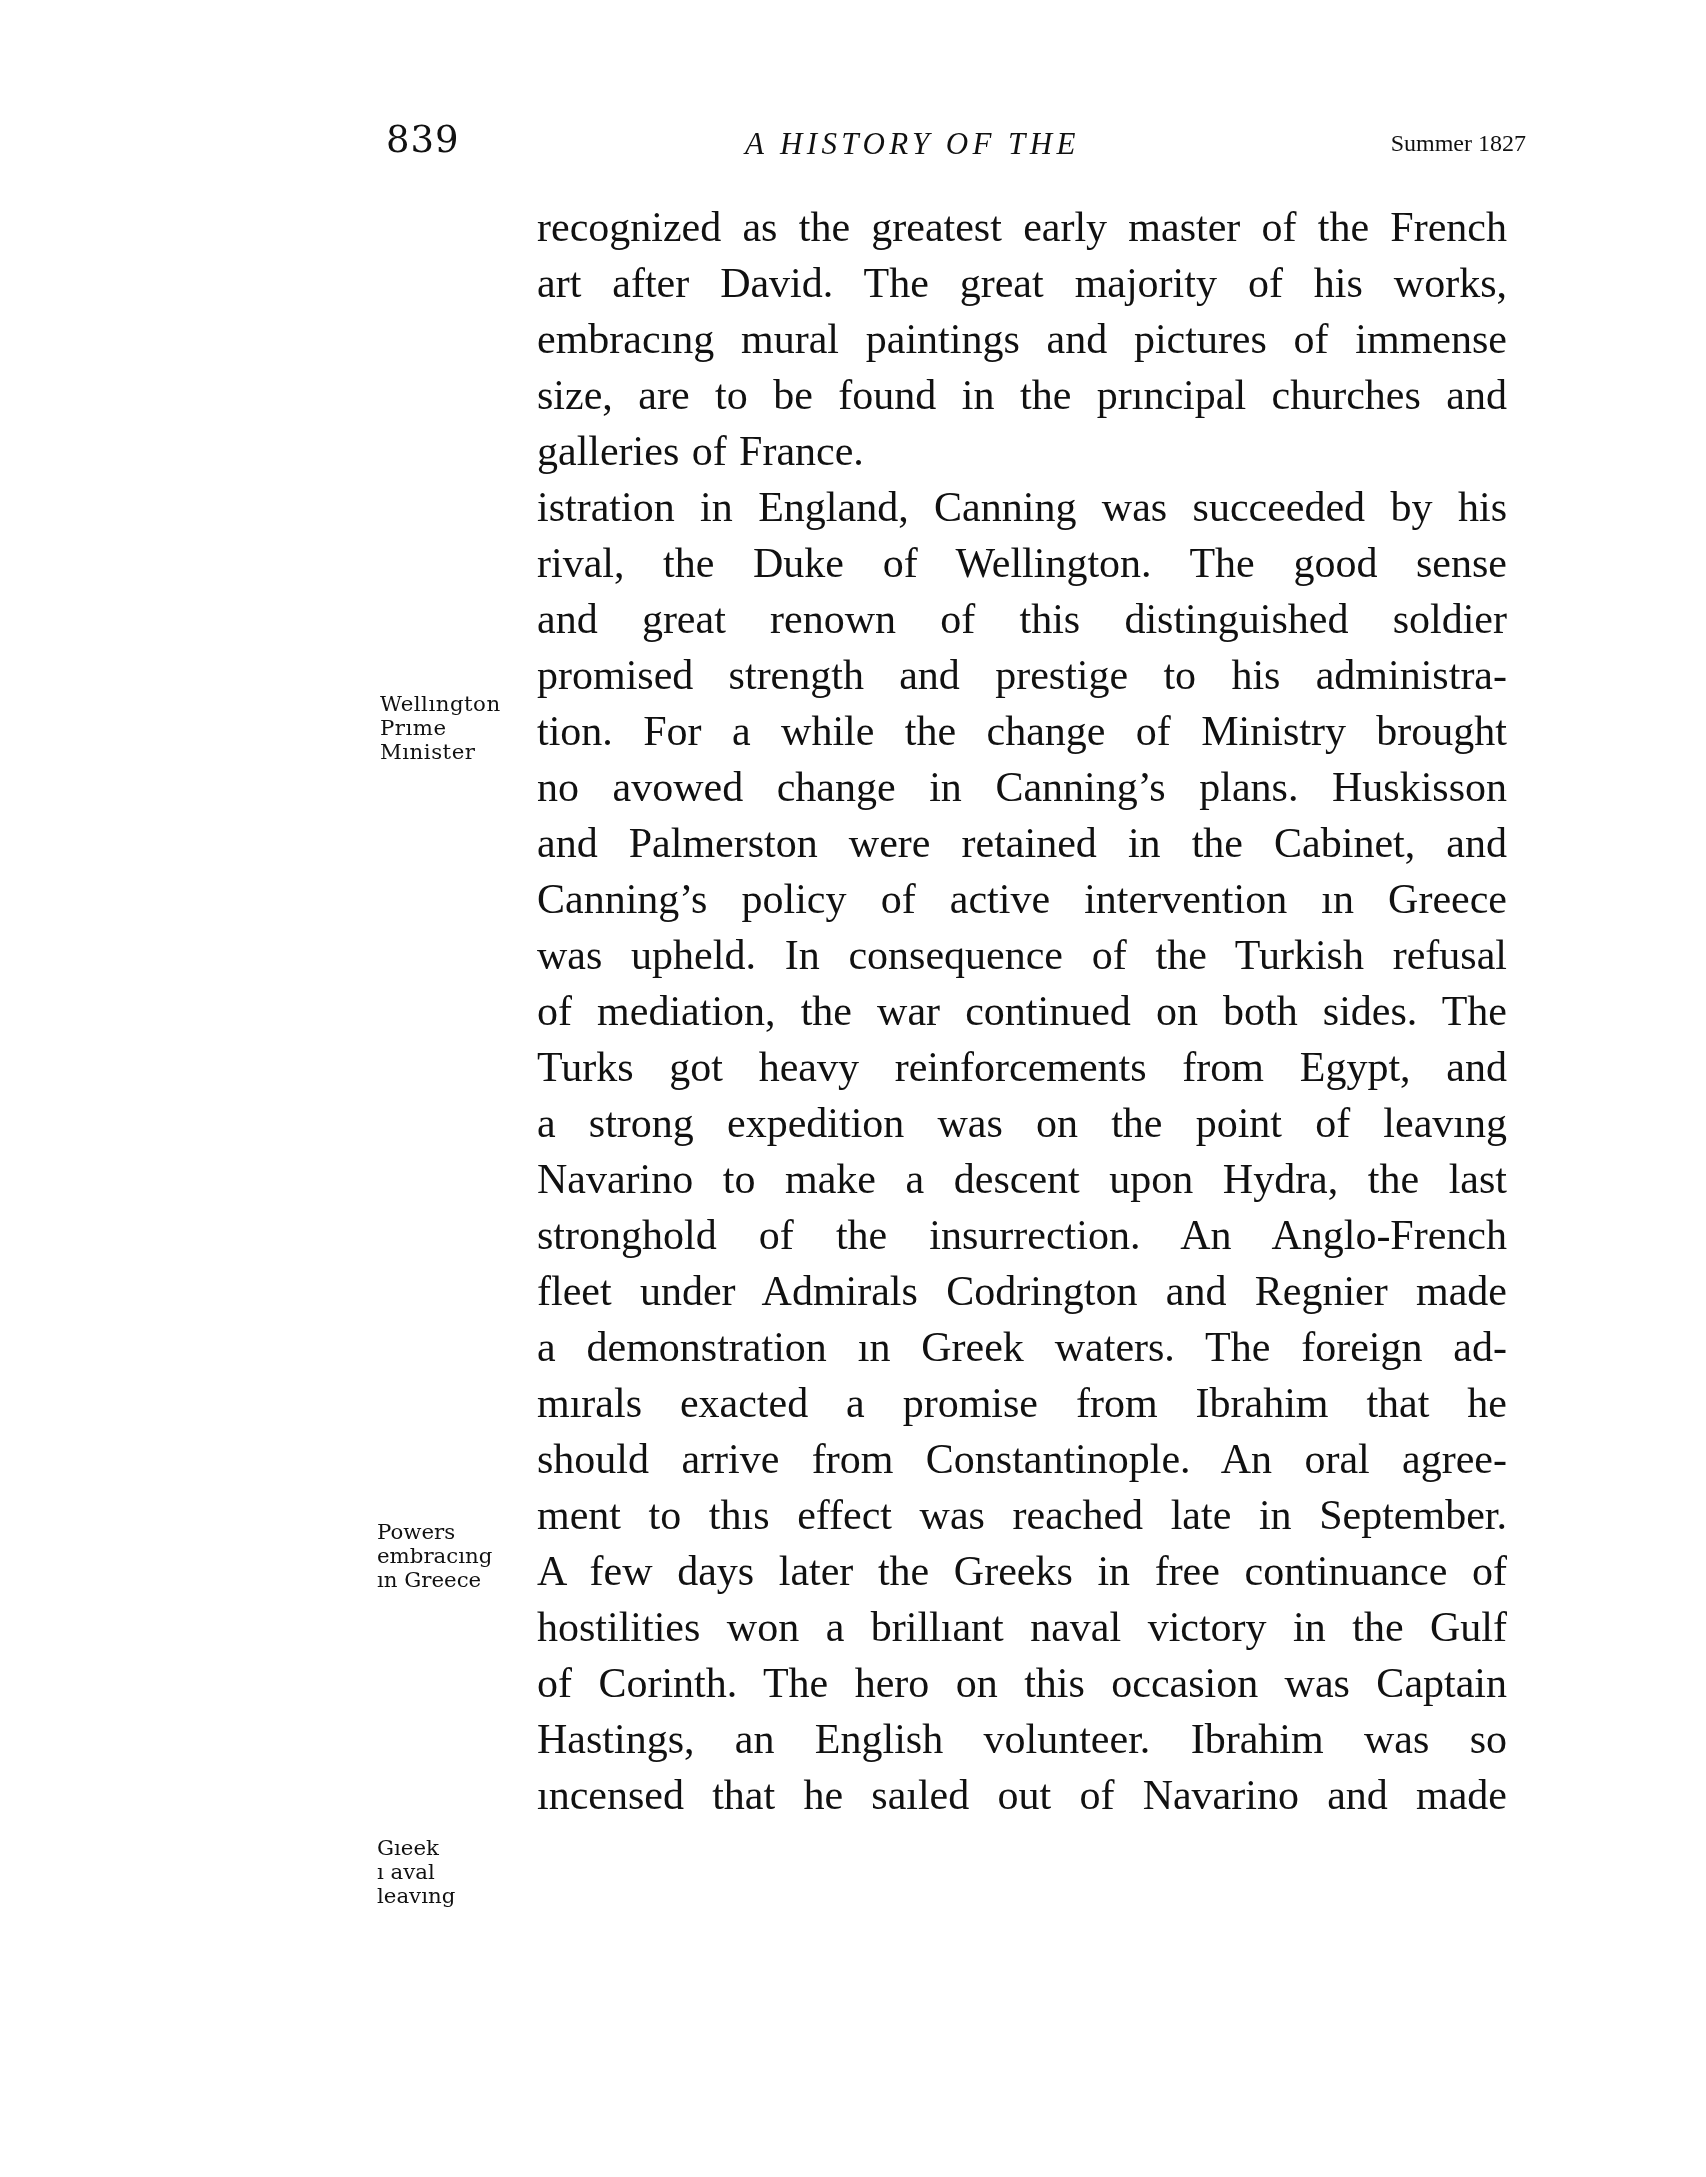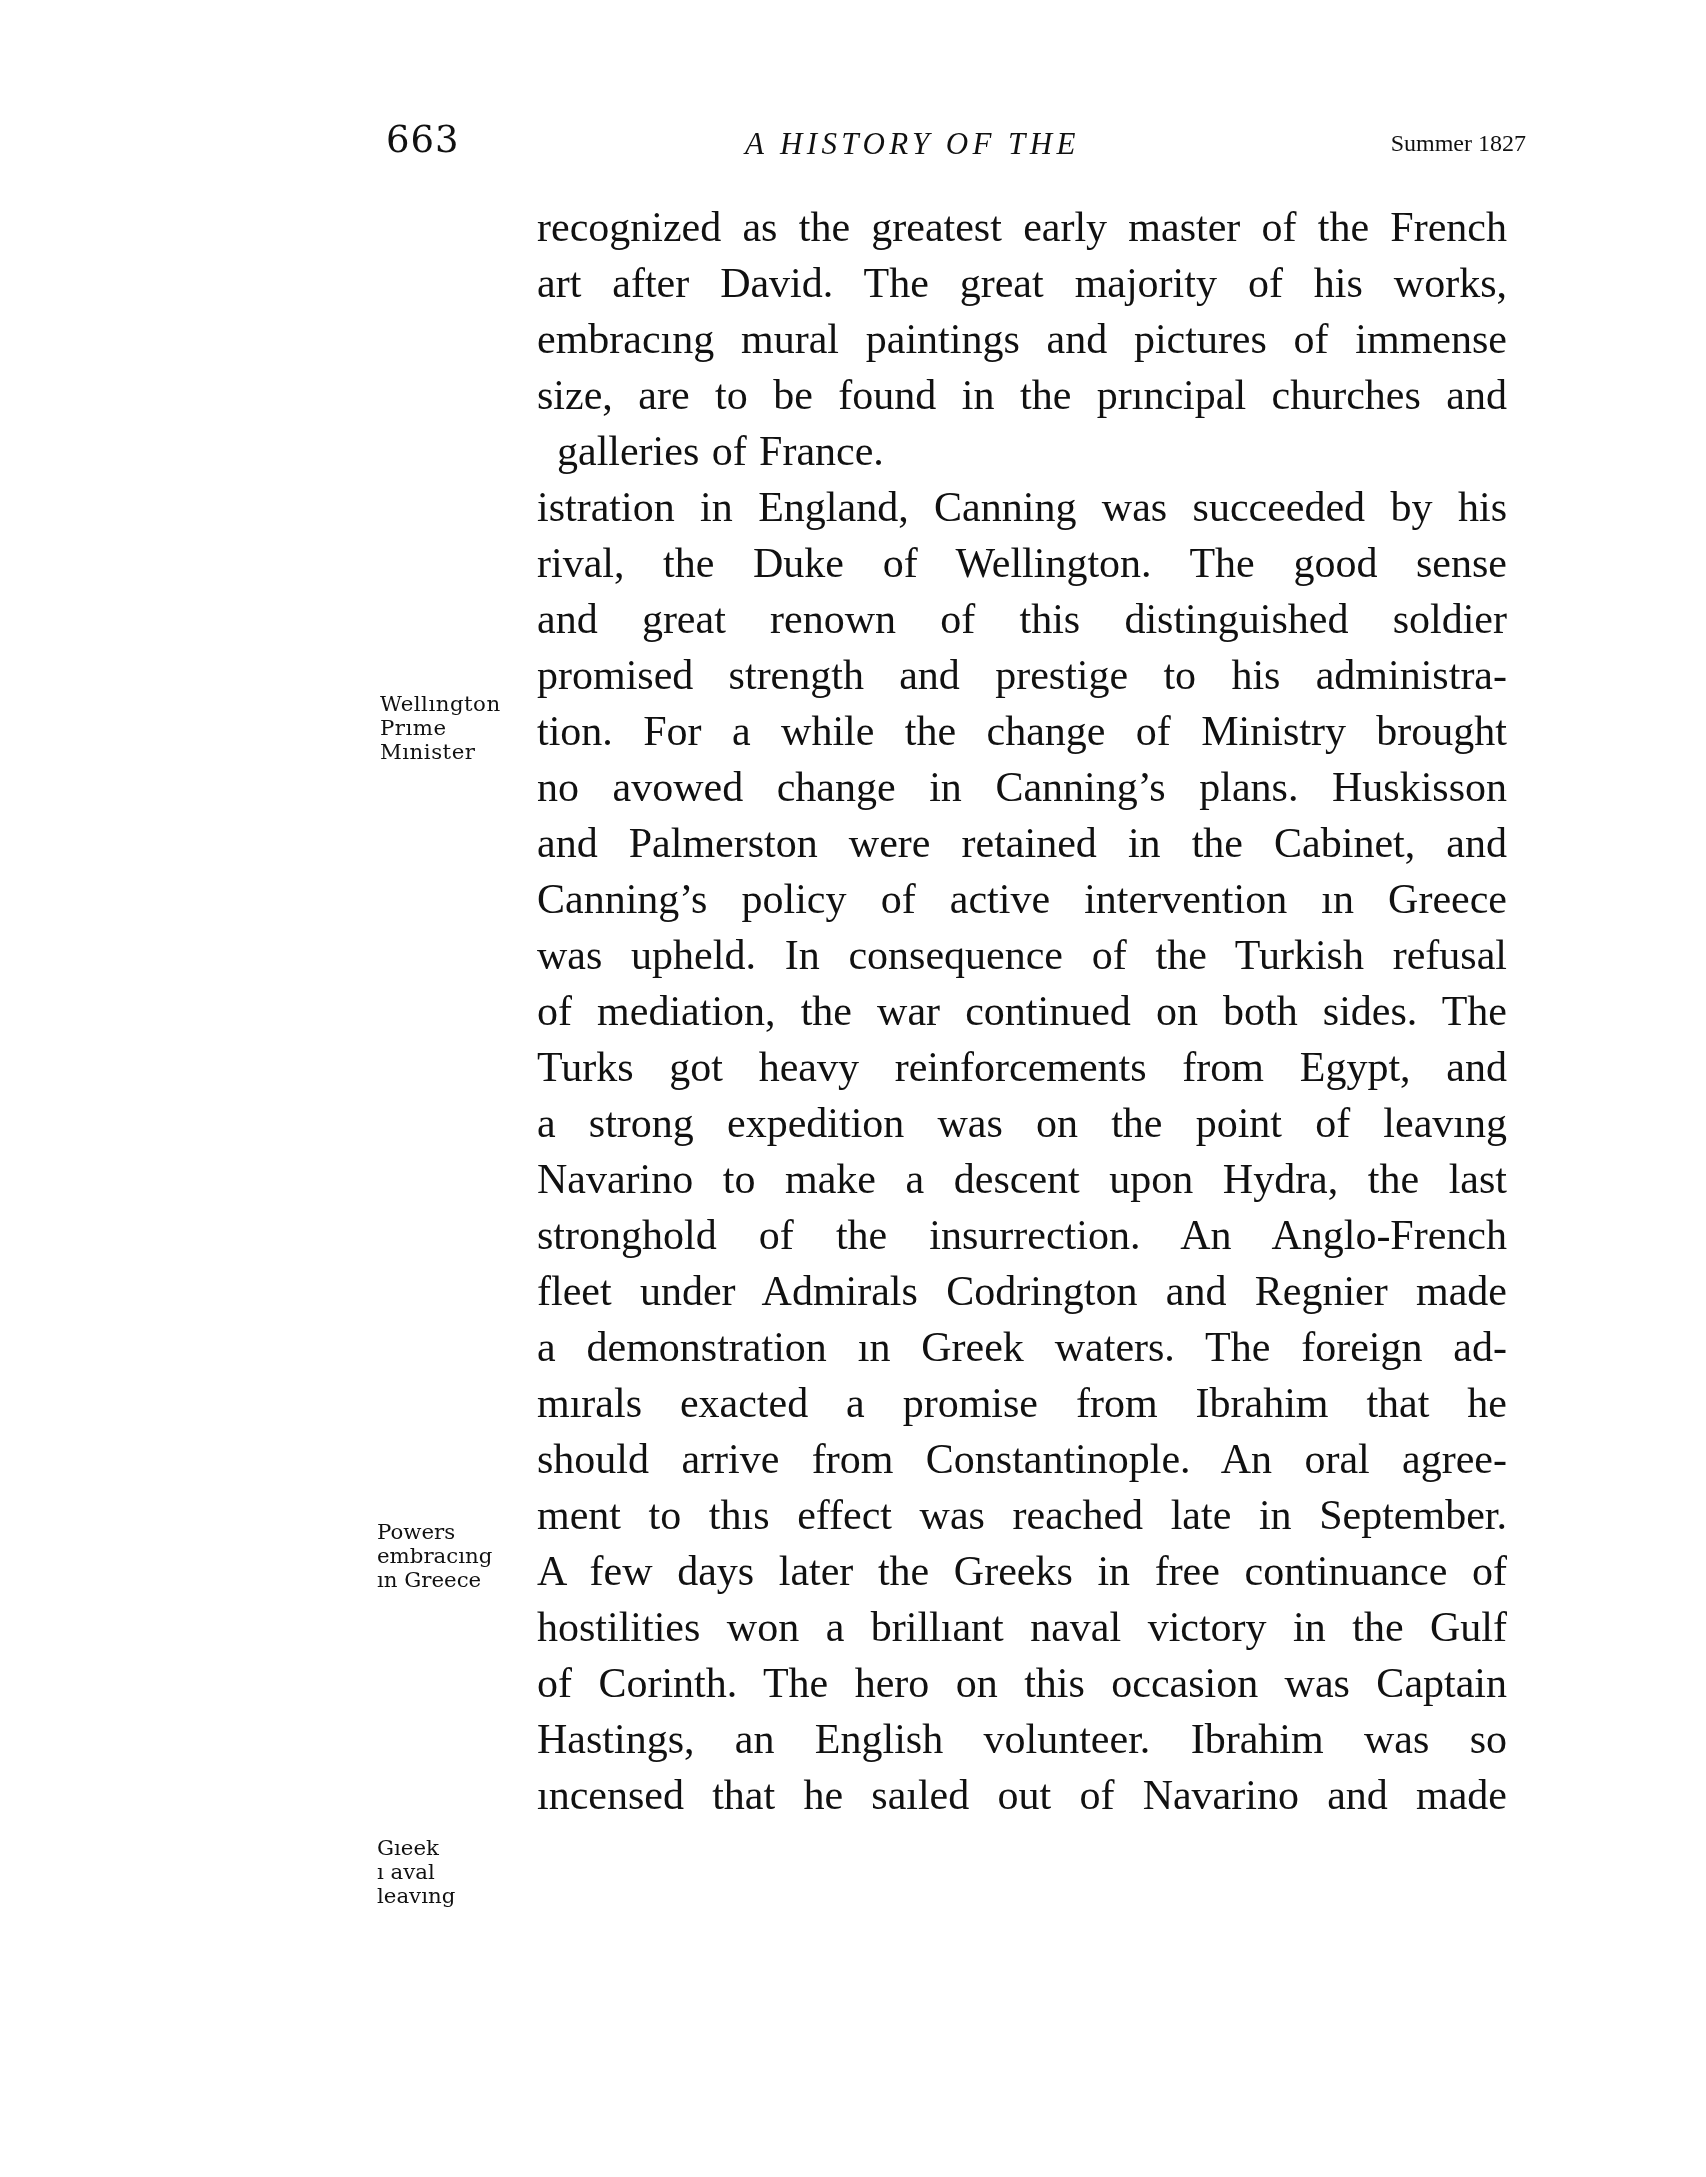--- a/index.html
+++ b/index.html
@@ -74,21 +74,20 @@
     line-height: 56px;
     font-size: 42px;
     text-align: justify;
     text-align-last: justify;
     white-space: nowrap;
     overflow: visible;
     word-spacing: 1.9px;
   }
   .line.last-of-para {
     text-align-last: left;
-    margin-left: 20px;
   }
   .line.indent {
     padding-left: 41px;
   }
   
   .sidenote {
     position: absolute;
     font-size: 21.3px;
     line-height: 24px;
     font-family: "DejaVu Serif", serif;
@@ -101,21 +100,21 @@
   .sn-wellington { left: 380px; top: 692px; letter-spacing: 0.5px; }
   .sn-powers     { left: 377px; top: 1520px; }
   .sn-greek      { left: 377px; top: 1836px; }
 </style>
 </head>
 <body>
 
 <div class="page">
 
   <div class="running-head">
-    <div class="page-number">663</div>
+    <div class="page-number">839</div>
     <div class="head-title">A HISTORY OF THE</div>
     <div class="head-date">Summer 1827</div>
   </div>
 
   <div class="body-text">
 
     <div>
       <span class="line">recognized as the greatest early master of the French</span>
       <span class="line">art after David.  The great majority of his works,</span>
       <span class="line">embracıng mural paintings and pictures of immense</span>

